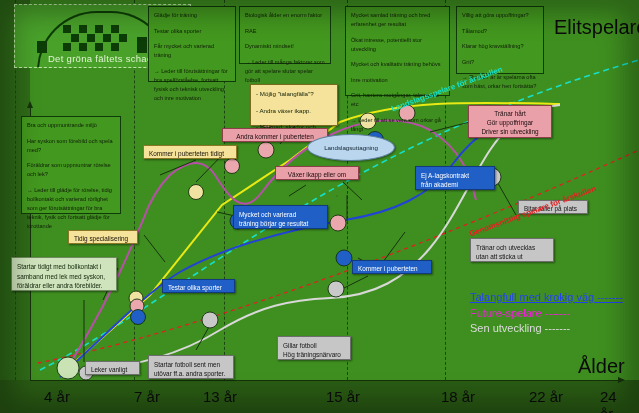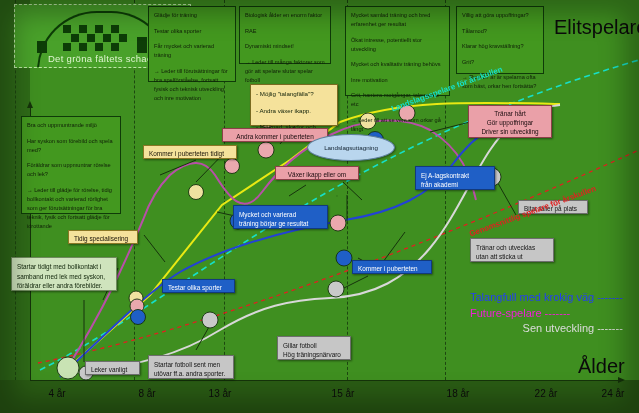--- a/index.html
+++ b/index.html
@@ -29,21 +29,21 @@
   #title-alder{left:578px;top:355px;}
 
   
   .axis-x{position:absolute;left:30px;top:380px;width:588px;height:1px;background:#15330a;}
   .axis-x:after{content:"";position:absolute;right:-7px;top:-3px;border-left:7px solid #15330a;
         border-top:3.5px solid transparent;border-bottom:3.5px solid transparent;}
   .axis-y{position:absolute;left:30px;top:108px;width:1px;height:272px;background:#15330a;}
   .axis-y:after{content:"";position:absolute;left:-3px;top:-7px;border-bottom:7px solid #15330a;
         border-left:3.5px solid transparent;border-right:3.5px solid transparent;}
   .gridline{position:absolute;top:0;width:0;height:380px;border-left:1px dashed #1d4710;}
-  .ticklbl{position:absolute;top:388px;font-size:10px;color:#0c0c0c;transform:translateX(-50%);}
+  .ticklbl{position:absolute;top:388px;font-size:15px;color:#0c0c0c;transform:translateX(-50%);}
 
   
   .box{position:absolute;box-sizing:border-box;padding:4px 5px;
        font-size:5.6px;line-height:9px;color:#102008;}
   .box p{margin:0 0 6.5px 0;}
   .box p:last-child{margin-bottom:0;}
   .box.green{background:#43981f;border:1px solid #0f3b08;}
   .box.yellow{background:#f5e29b;border:1px solid #7a6a20;box-shadow:1px 1px 2px rgba(0,0,0,.45);}
   .box.pink{background:#eaa0a8;border:1px solid #8d4049;box-shadow:1px 1px 2px rgba(0,0,0,.45);
             text-align:center;font-size:6.4px;line-height:9px;color:#1a0c0e;}
@@ -56,21 +56,21 @@
   .box.yellowlbl{background:#f5e29b;border:1px solid #8a7824;box-shadow:1px 1px 2px rgba(0,0,0,.45);
             color:#171107;font-size:6.4px;line-height:9px;}
 
   .ellipse{position:absolute;background:#b9d6ee;border:1px solid #5d7f9c;border-radius:50%;
            display:flex;align-items:center;justify-content:center;
            font-size:6.2px;color:#10202e;box-shadow:1px 1px 2px rgba(0,0,0,.4);}
 
   
   #legend{position:absolute;left:470px;top:290px;}
   #legend div{font-size:11px;line-height:15.5px;white-space:nowrap;}
-  .lg0{color:#f2f216;}.lg1{color:#2440f0;}.lg2{color:#f020d8;}.lg3{color:#dcdcdc;text-align:right;}
+  .lg0{color:#f2f216;}.lg1{color:#2440f0;text-decoration:underline;}.lg2{color:#f020d8;}.lg3{color:#dcdcdc;}
 
   
   .rot{position:absolute;font-size:8px;font-weight:bold;white-space:nowrap;}
   #lbl-landslag{left:390px;top:105px;color:#16e0c8;transform:rotate(-20deg);transform-origin:0 0;}
   #lbl-snitt{left:468px;top:230px;color:#e02020;transform:rotate(-20deg);transform-origin:0 0;}
 
   svg{position:absolute;left:0;top:0;overflow:visible;}
   .node{stroke:#14300c;stroke-width:.9;}
 </style>
 </head>
@@ -83,21 +83,21 @@
 
   <div class="gridline" style="left:134px"></div>
   <div class="gridline" style="left:224px"></div>
   <div class="gridline" style="left:347px"></div>
   <div class="gridline" style="left:445px"></div>
   <div class="gridline" style="left:15px"></div>
   <div class="axis-x"></div>
   <div class="axis-y"></div>
 
   <div class="ticklbl" style="left:57px">4 år</div>
-  <div class="ticklbl" style="left:147px">8 år</div>
+  <div class="ticklbl" style="left:147px">7 år</div>
   <div class="ticklbl" style="left:220px">13 år</div>
   <div class="ticklbl" style="left:343px">15 år</div>
   <div class="ticklbl" style="left:458px">18 år</div>
   <div class="ticklbl" style="left:546px">22 år</div>
   <div class="ticklbl" style="left:613px">24 år</div>
 
   <svg width="639" height="413">
 
     <path d="M40,370 C180,300 330,150 639,60" stroke="#16e0c8" stroke-width="1.6" stroke-dasharray="6,4" fill="none"></path>
 

